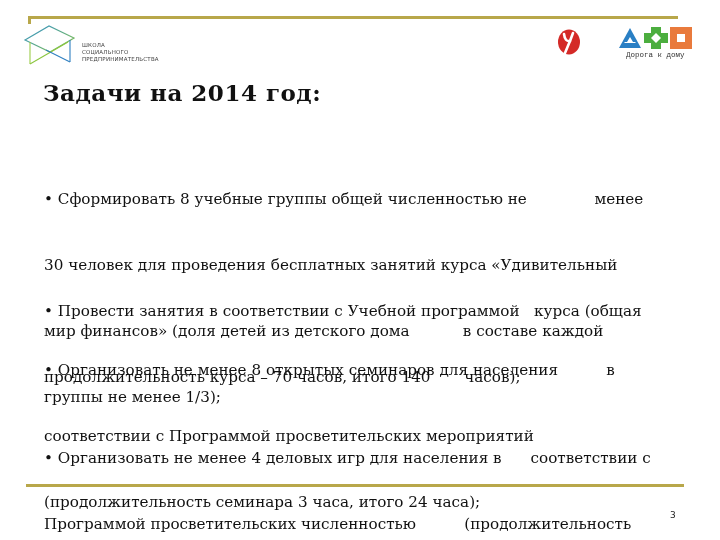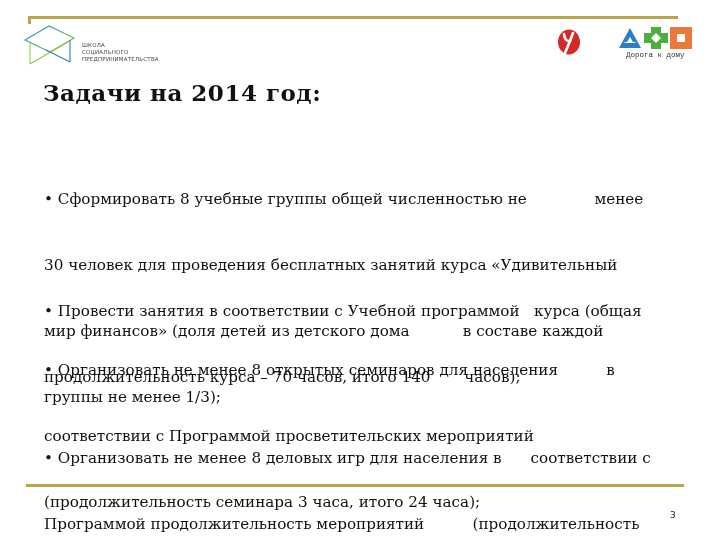--- a/index.html
+++ b/index.html
@@ -115,21 +115,21 @@
   <div class="para p2">
     <div>• Провести занятия в соответствии с Учебной программой   курса (общая</div>
     <div>продолжительность курса – 70 часов, итого 140       часов);</div>
   </div>
   <div class="para p3">
     <div>• Организовать не менее 8 открытых семинаров для населения          в</div>
     <div>соответствии с Программой просветительских мероприятий</div>
     <div>(продолжительность семинара 3 часа, итого 24 часа);</div>
   </div>
   <div class="para p4">
-    <div>• Организовать не менее 8 деловых игр для населения в      соответствии с</div>
-    <div>Программой продолжительность мероприятий          (продолжительность</div>
+    <div>• Организовать не менее 4 деловых игр для населения в      соответствии с</div>
+    <div>Программой просветительских численностью          (продолжительность</div>
     
   </div>
 </div>
 
 <div class="gold-bottom"></div>
 
 <div class="page-number">3</div>
 
 </body></html>

